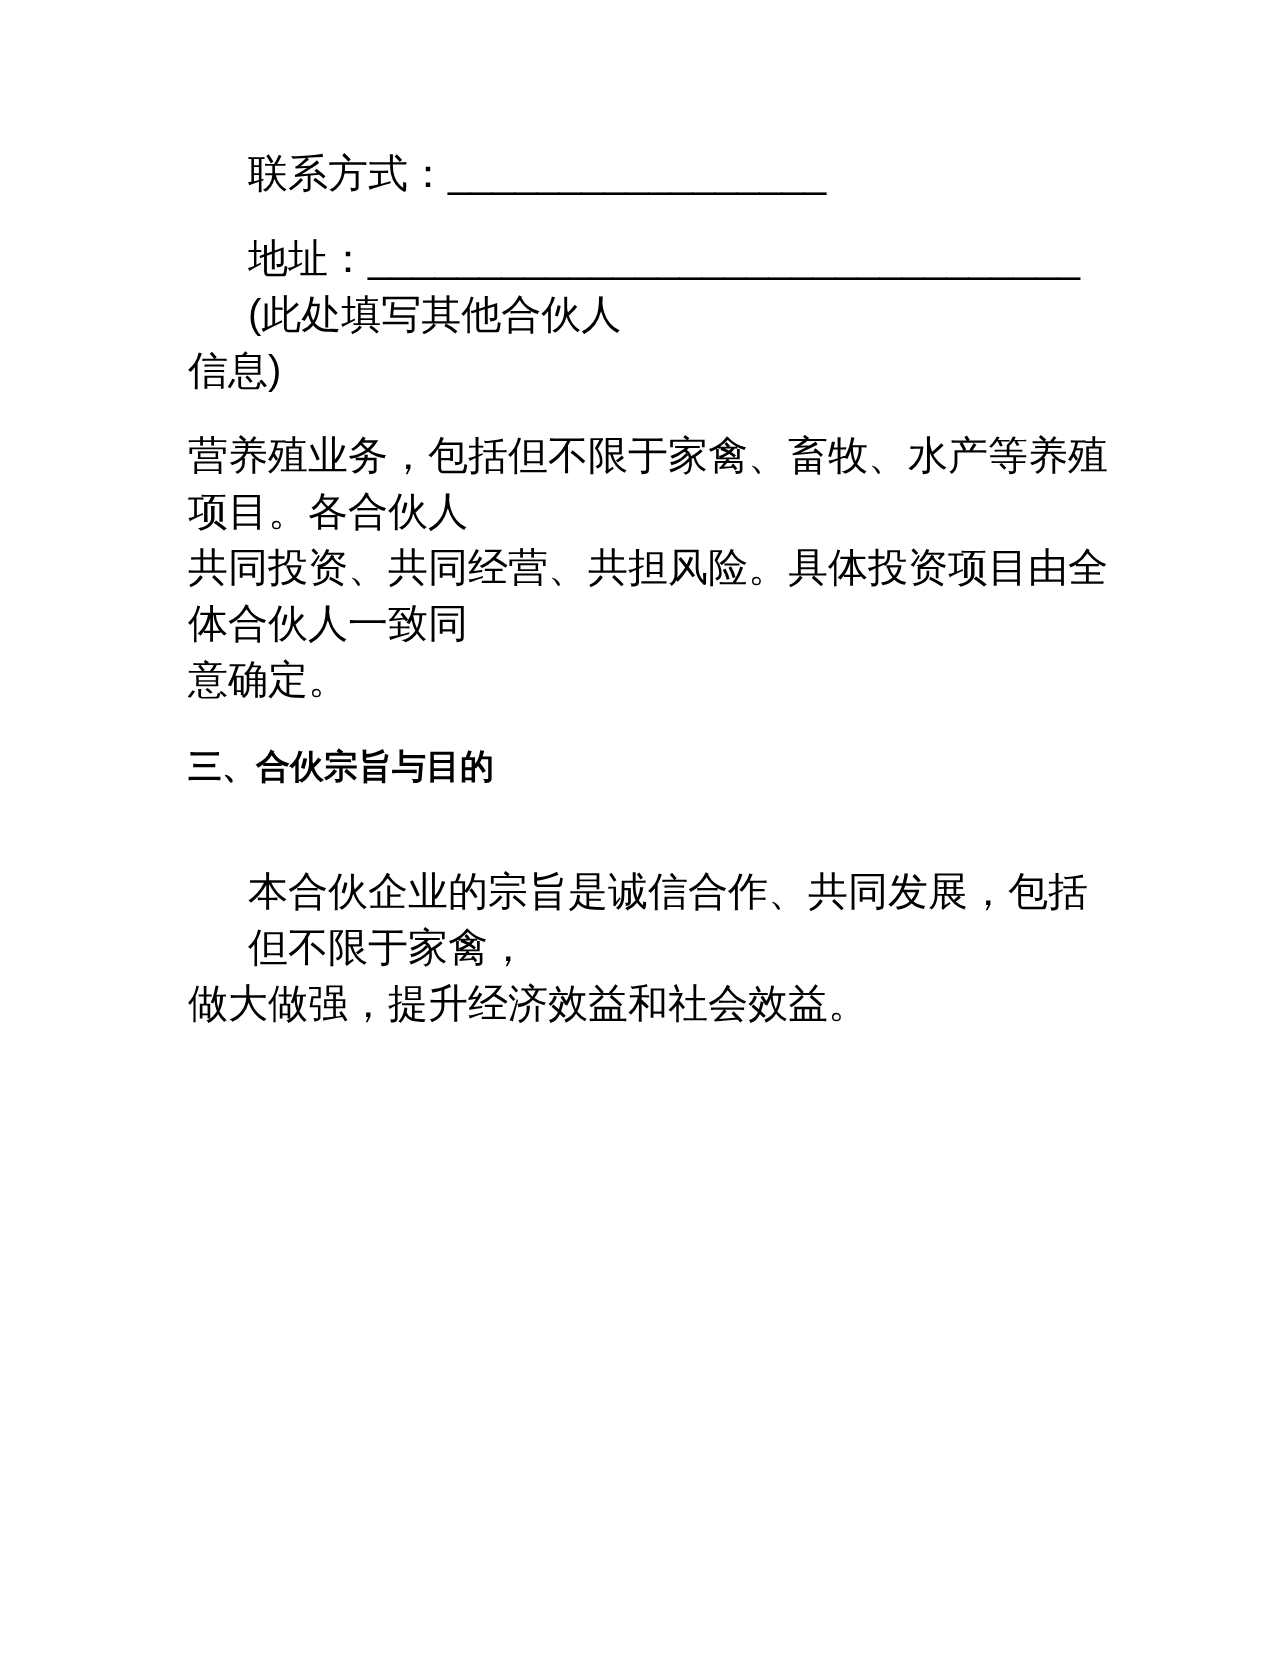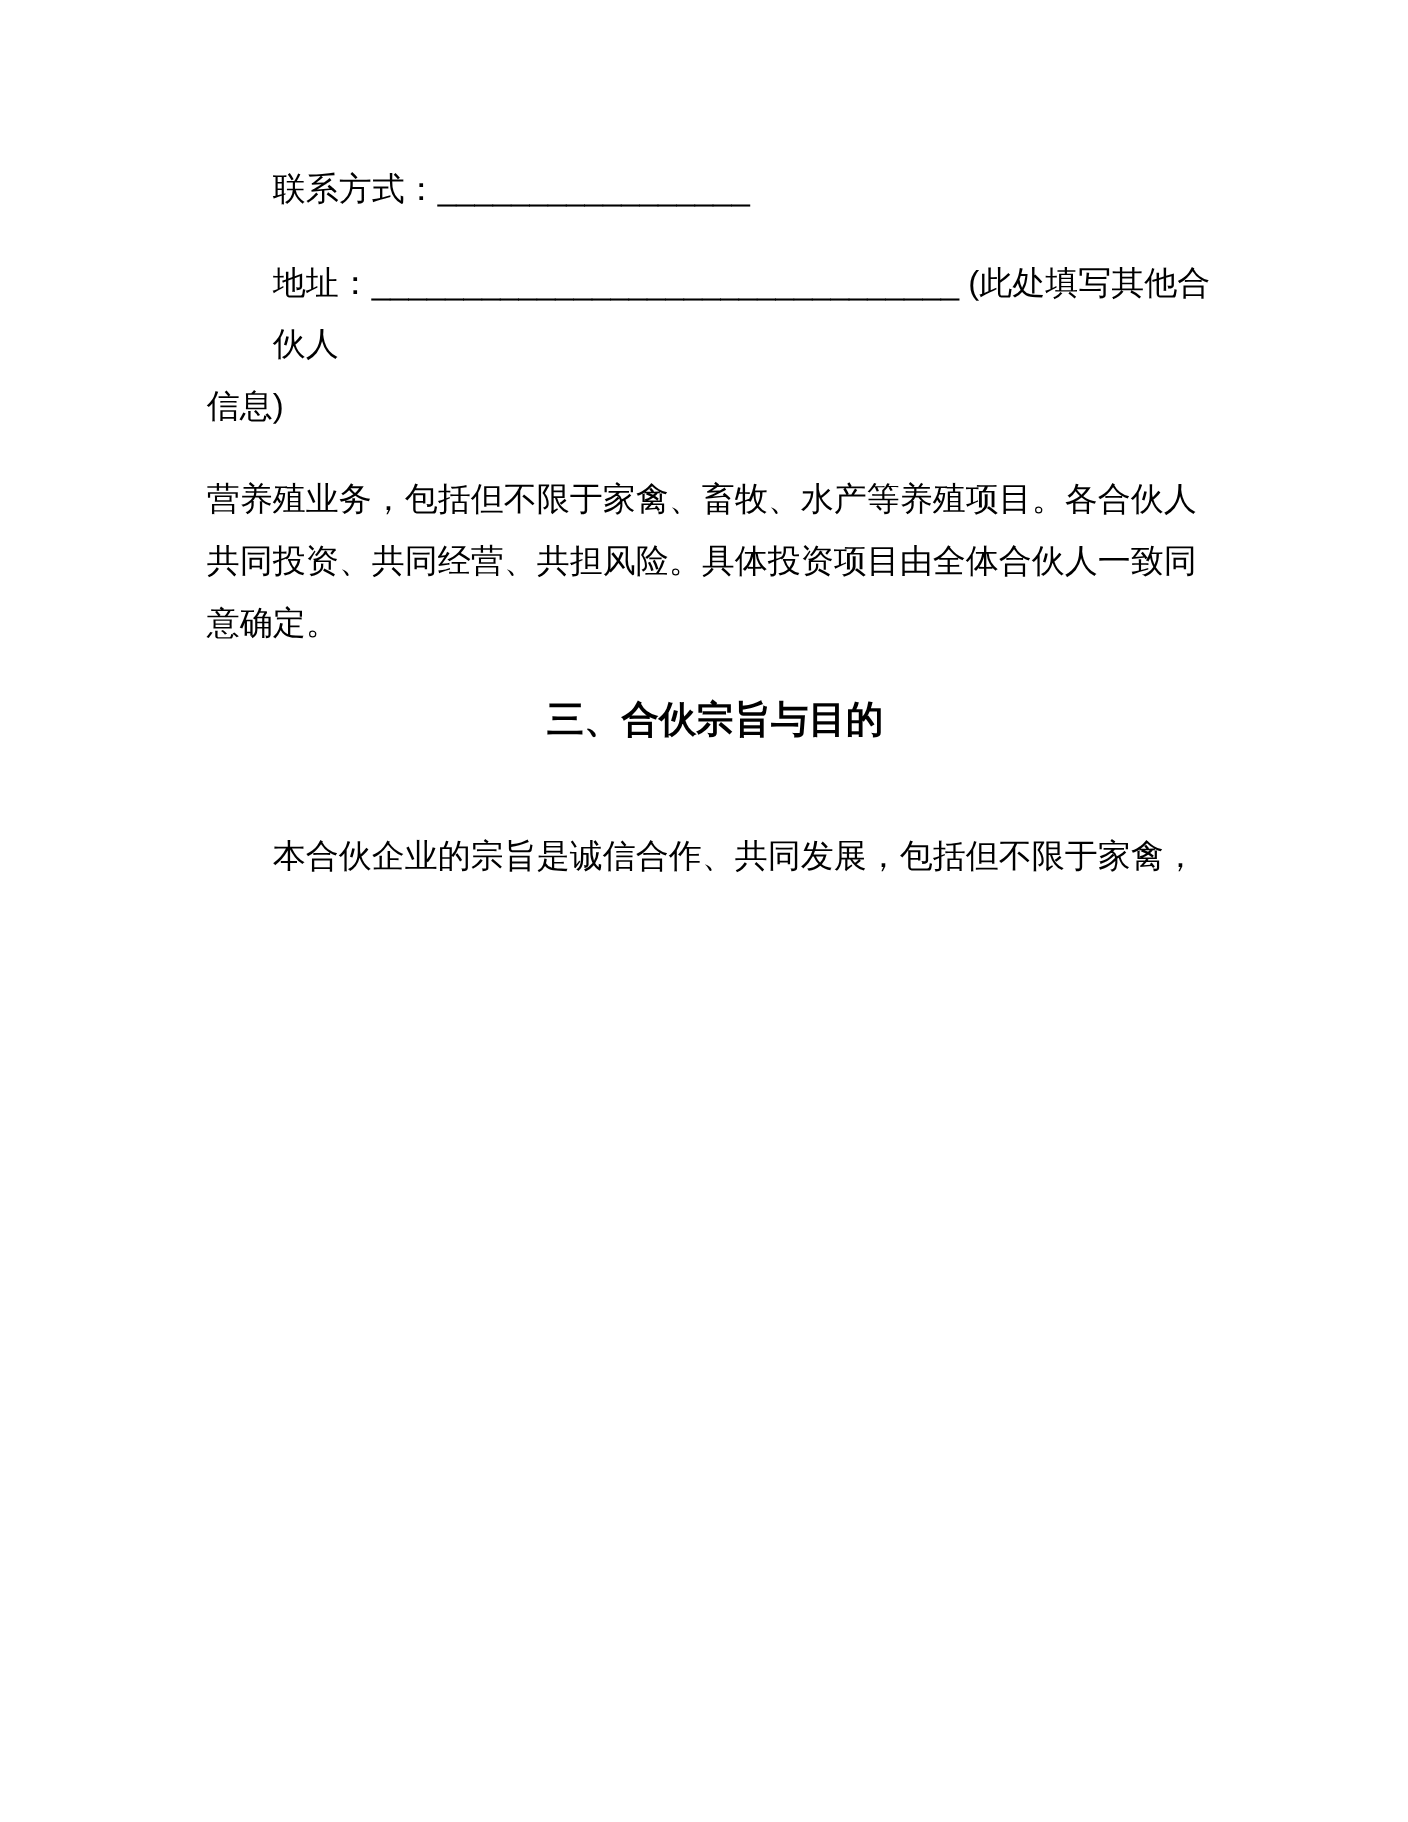--- a/index.html
+++ b/index.html
@@ -17,38 +17,37 @@
   .page {
     box-sizing: border-box;
     width: 1280px;
     height: 1656px;
     padding: 145px 168px 0 188px;
     background: #ffffff;
     color: #000000;
   }
   .para {
     margin: 0 0 29px 0;
-    font-size: 30px;
+    font-size: 40px;
     line-height: 56px;
     font-weight: 400;
   }
   .line {
     white-space: pre-wrap;
     min-height: 56px;
   }
   .line.indent {
     padding-left: 60px;
   }
   h2.heading {
     font-size: 34px;
     line-height: 60px;
     font-weight: 700;
     margin: 29px 0 67px 0;
     letter-spacing: 0;
-    text-align: center;
   }
 </style>
 </head>
 <body>
 
 <div class="page" id="doc-root">
     <div class="para">
       <div class="line indent">联系方式：_________________</div>
     </div>
     <div class="para">
@@ -56,14 +55,15 @@
       <div class="line">信息)</div>
     </div>
     <div class="para">
       <div class="line">营养殖业务，包括但不限于家禽、畜牧、水产等养殖项目。各合伙人</div>
       <div class="line">共同投资、共同经营、共担风险。具体投资项目由全体合伙人一致同</div>
       <div class="line">意确定。</div>
     </div>
     <h2 class="heading">三、合伙宗旨与目的</h2>
     <div class="para">
       <div class="line indent">本合伙企业的宗旨是诚信合作、共同发展，包括但不限于家禽，</div>
+      <div class="line">做大做强，提升经济效益和社会效益。</div>
     </div>
   </div>
 
 </body></html>

